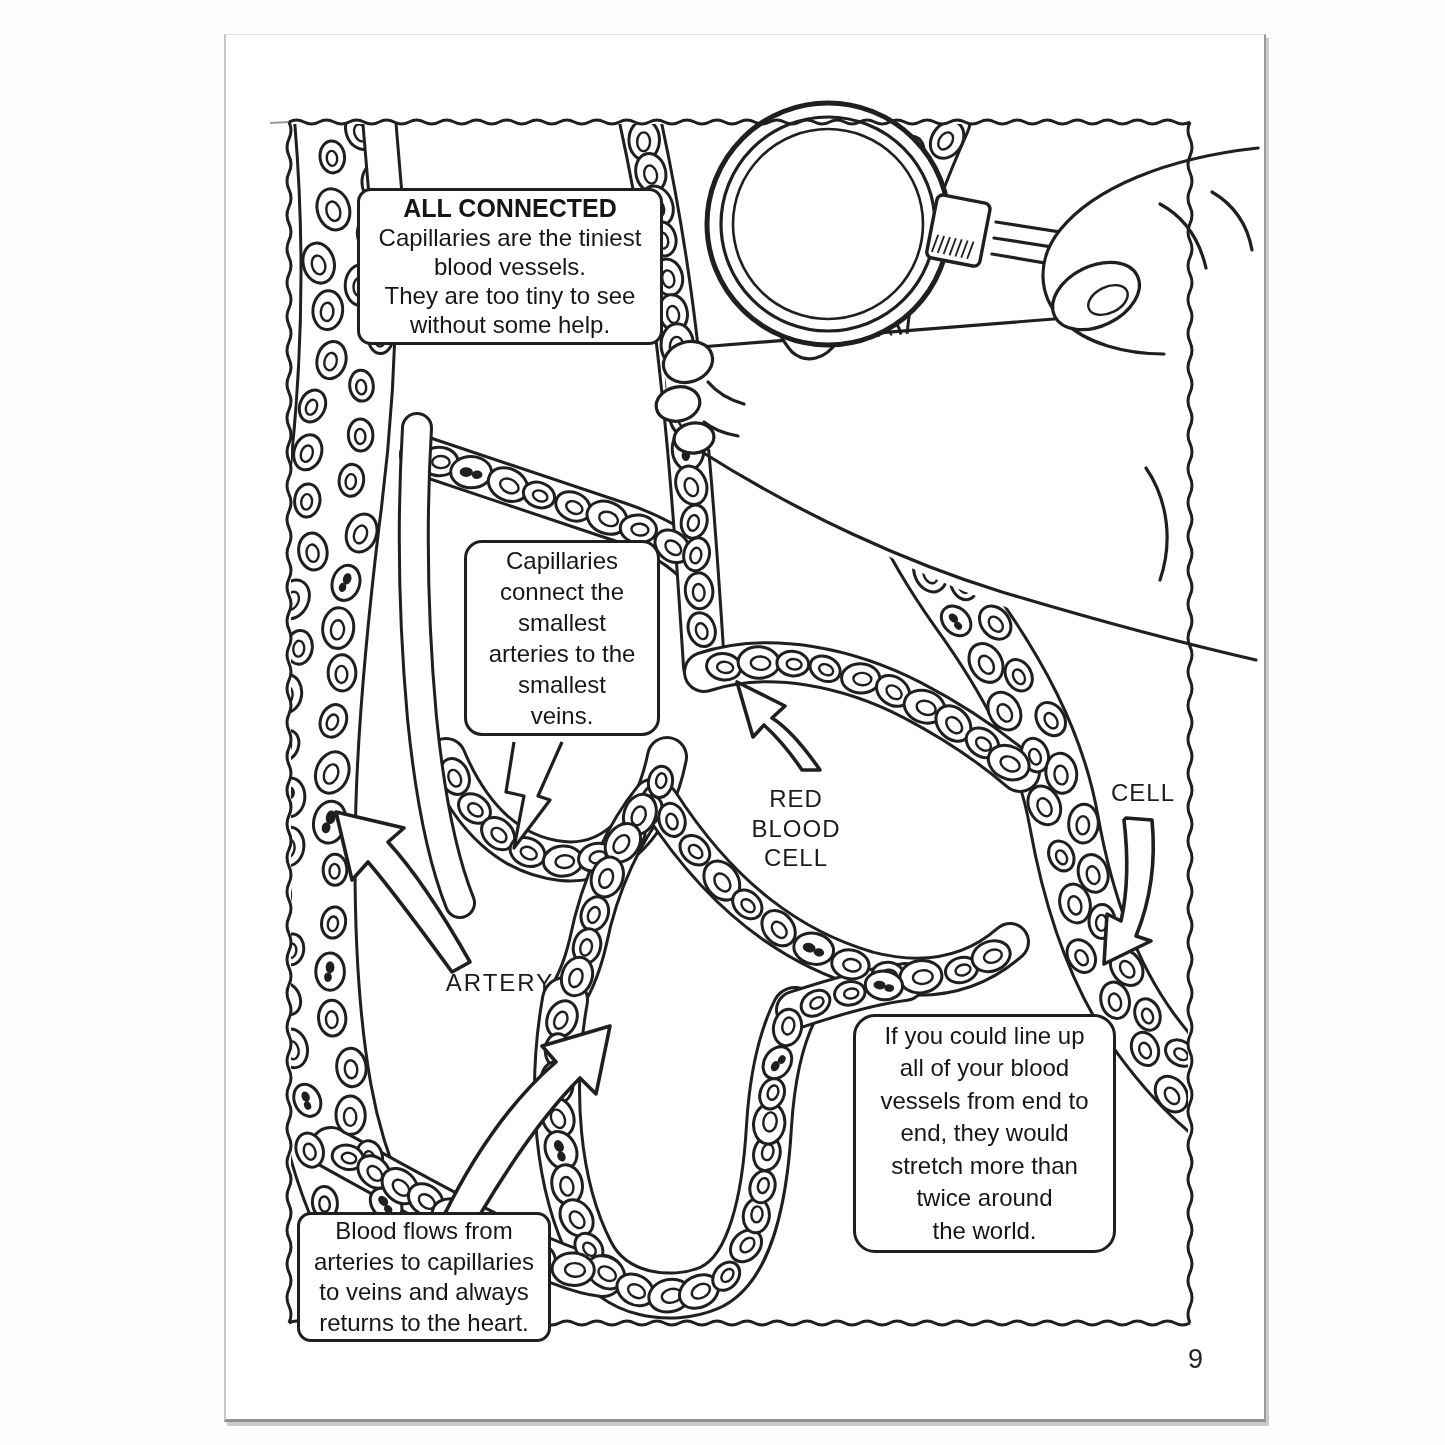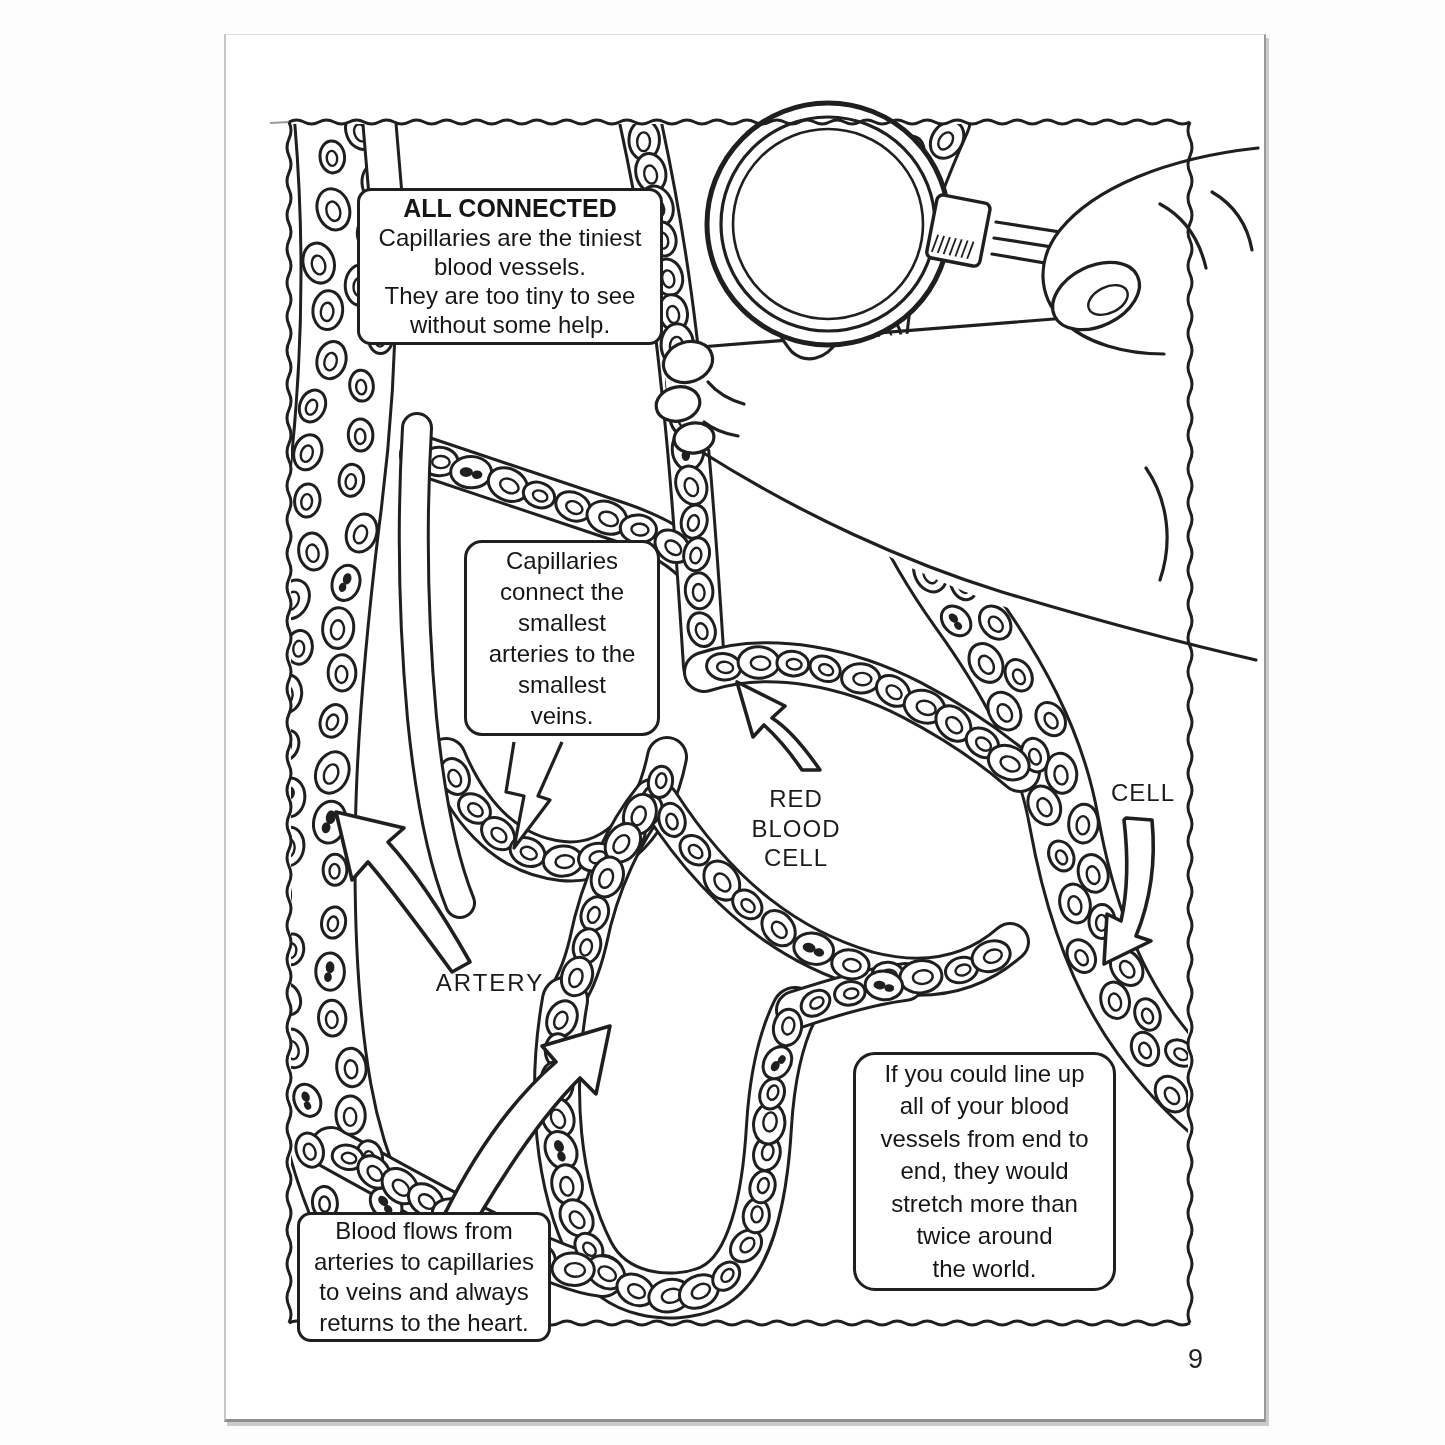--- a/index.html
+++ b/index.html
@@ -12,27 +12,27 @@
   #art,#overlay{position:absolute;left:0;top:0;pointer-events:none;}
   #art{z-index:10;}
   #overlay{z-index:30;}
   .callout{position:absolute;background:#fff;border:3.5px solid #1f1f1f;color:#161616;
            text-align:center;white-space:pre-line;display:flex;flex-direction:column;
            justify-content:center;box-sizing:border-box;z-index:20;
            font-size:24px;line-height:29px;}
   .callout .t{font-weight:bold;font-size:25px;}
   #box-all{left:357px;top:188px;width:306px;height:157px;border-radius:14px;padding:2px 6px;}
   #box-cap{left:464px;top:540px;width:196px;height:196px;border-radius:18px;line-height:31px;}
-  #box-line{left:853px;top:1014px;width:263px;height:239px;border-radius:22px;line-height:32.5px;margin-top:38px;}
+  #box-line{left:853px;top:1014px;width:263px;height:239px;border-radius:22px;line-height:32.5px;}
   #box-blood{left:297px;top:1212px;width:254px;height:130px;border-radius:14px;line-height:30.5px;}
   .plain{position:absolute;color:#1b1b1b;text-align:center;white-space:pre-line;z-index:20;
          font-size:24px;letter-spacing:1px;}
   #lbl-rbc{left:728px;top:776px;width:136px;line-height:29.5px;margin-top:8px;}
   #lbl-vein{left:1100px;top:779px;width:86px;}
-  #lbl-artery{left:422px;top:969px;width:136px;letter-spacing:2px;}
+  #lbl-artery{left:432px;top:969px;width:136px;letter-spacing:2px;}
   #page-num{position:absolute;left:1188px;top:1344px;font-size:27px;color:#222;z-index:20;}
   .ln{fill:none;stroke:#1f1f1f;stroke-width:3.2;stroke-linecap:round;}
   .blob{fill:#fff;stroke:#1f1f1f;stroke-width:3.2;}
 </style>
 </head>
 <body>
 
 <div class="canvas">
   <div class="page"></div>
 

